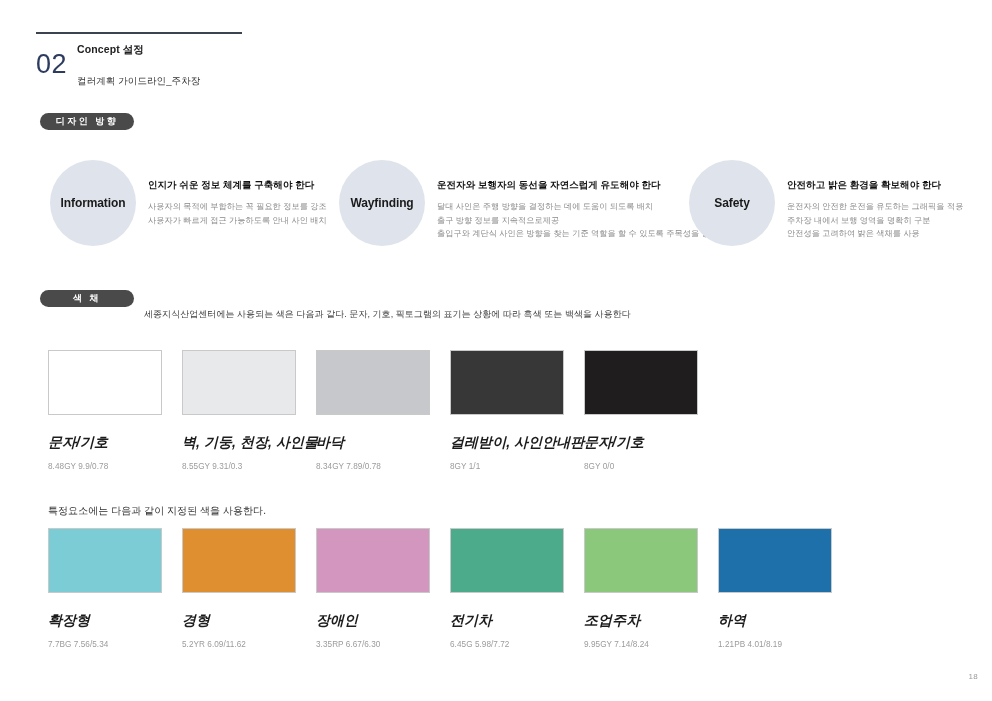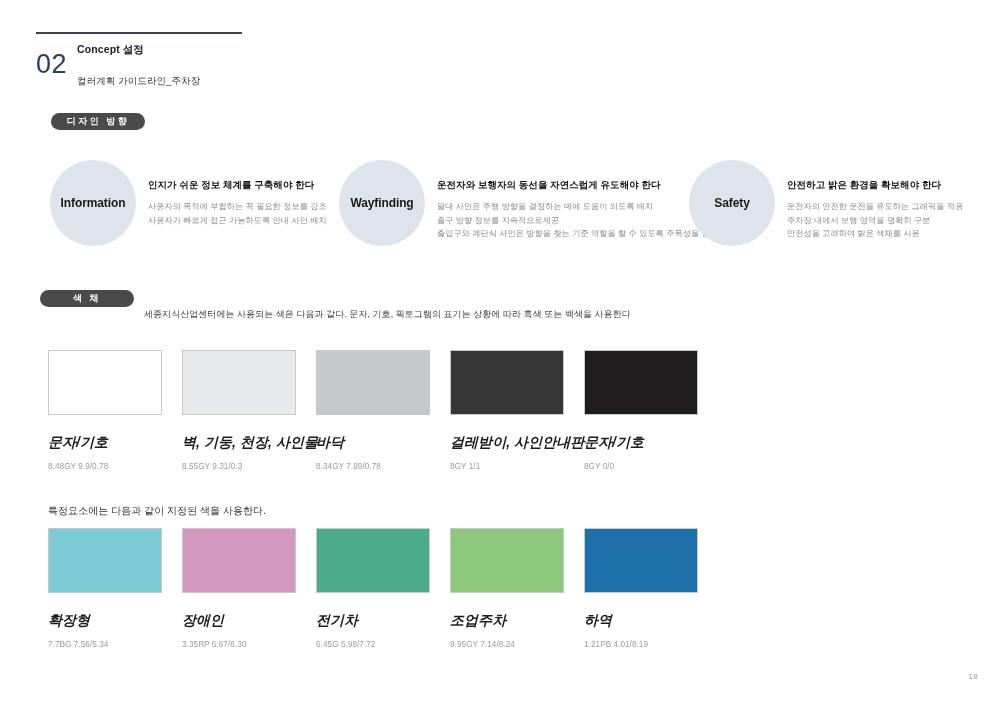--- a/index.html
+++ b/index.html
@@ -23,21 +23,21 @@
   .header-texts { padding-top: 3px; }
   .header-title { font-size: 10.5px; font-weight: bold; color: #222; letter-spacing: 0.1px; line-height: 13px; }
   .header-sub { font-size: 9.5px; color: #333; letter-spacing: 0.1px; line-height: 14px; margin-top: 18px; }
 
   
   .pill {
     display: inline-flex; align-items: center; justify-content: center;
     width: 94px; height: 17px; border-radius: 9px; background: #4a4a4a;
     color: #fff; font-size: 9px; font-weight: bold; letter-spacing: 2.5px;
   }
-  .pill-design { position: absolute; left: 51px; top: 113px; }
+  .pill-design { position: absolute; left: 40px; top: 113px; }
   .pill-color  { position: absolute; left: 40px; top: 290px; }
 
   .section-note {
     position: absolute; left: 144px; top: 308px;
     font-size: 9px; color: #3b3b3b; letter-spacing: 0.05px; line-height: 13px;
   }
 
   
   .concepts { position: absolute; left: 0; top: 160px; width: 992px; height: 100px; }
   .concept { position: absolute; top: 0; display: flex; align-items: flex-start; }
@@ -176,20 +176,25 @@
 
   <div class="subnote">특정요소에는 다음과 같이 지정된 색을 사용한다.</div>
 
   <div class="swatch-row swatch-row-2">
     <div class="swatch">
       <div class="swatch-chip" style="background-color: rgb(124, 204, 214);"></div>
       <div class="swatch-name">확장형</div>
       <div class="swatch-code">7.7BG  7.56/5.34</div>
     </div>
     <div class="swatch">
+      <div class="swatch-chip" style="background-color: rgb(224, 143, 48);"></div>
+      <div class="swatch-name">경형</div>
+      <div class="swatch-code">5.2YR  6.09/11.62</div>
+    </div>
+    <div class="swatch">
       <div class="swatch-chip" style="background-color: rgb(211, 150, 191);"></div>
       <div class="swatch-name">장애인</div>
       <div class="swatch-code">3.35RP  6.67/6.30</div>
     </div>
     <div class="swatch">
       <div class="swatch-chip" style="background-color: rgb(75, 171, 138);"></div>
       <div class="swatch-name">전기차</div>
       <div class="swatch-code">6.45G  5.98/7.72</div>
     </div>
     <div class="swatch">

